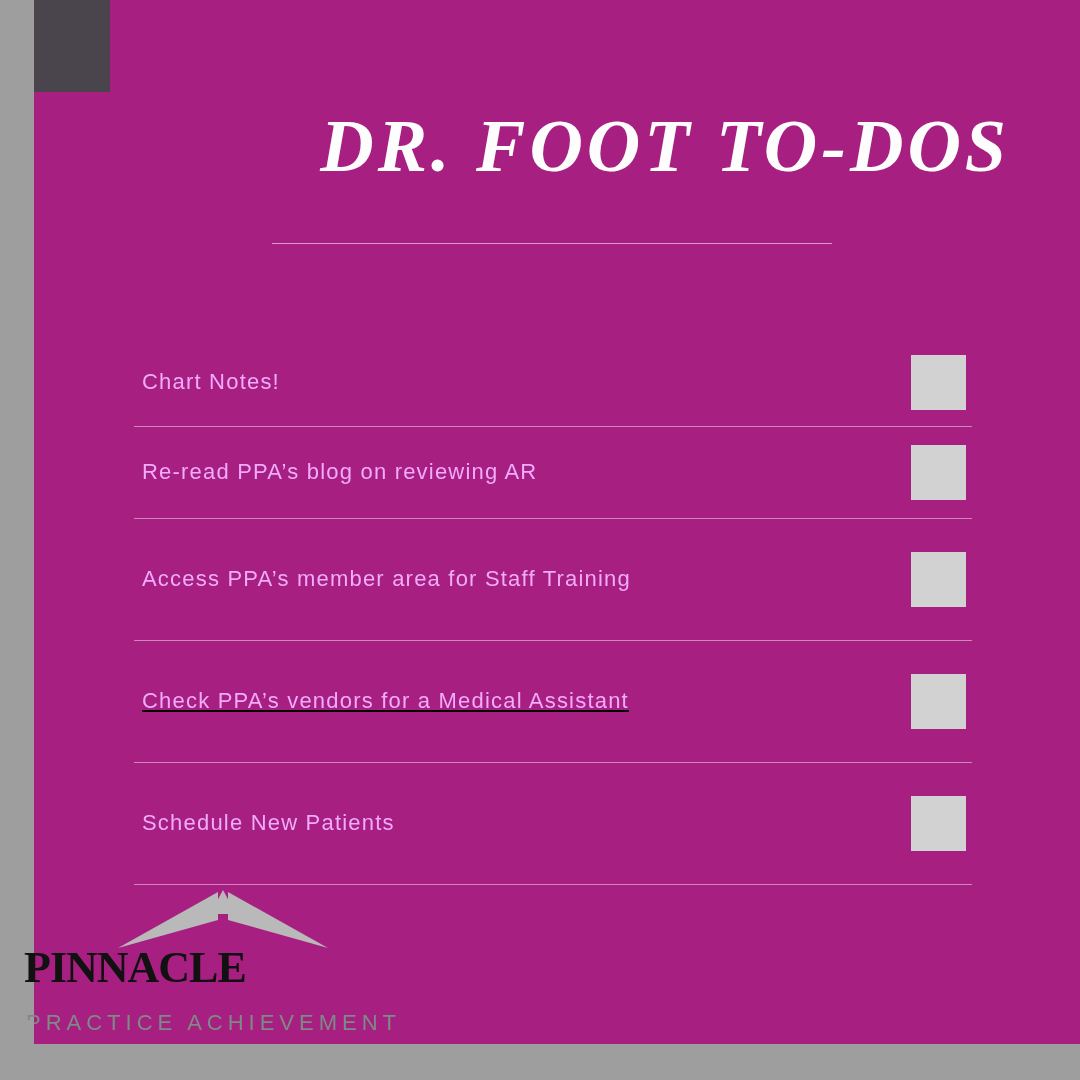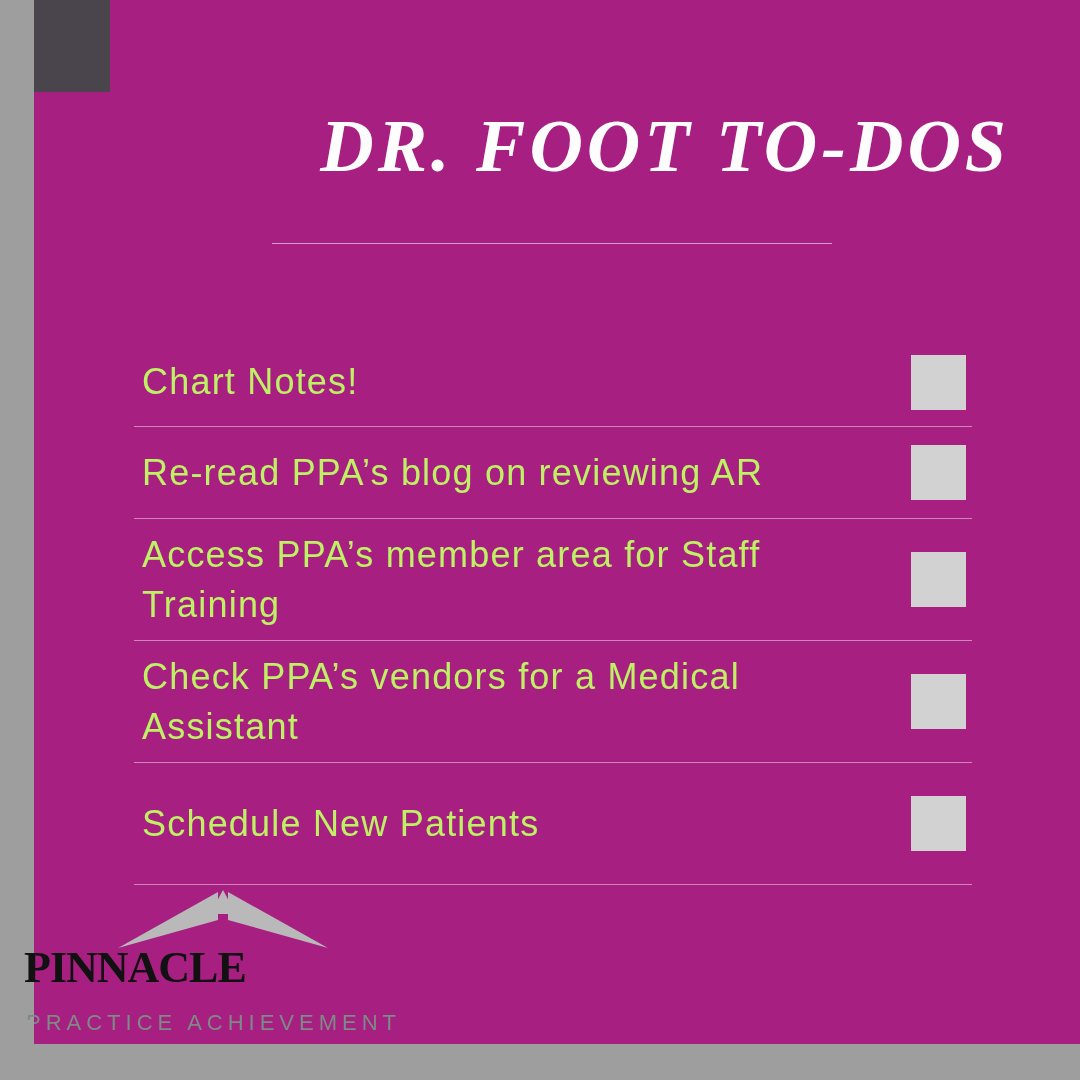--- a/index.html
+++ b/index.html
@@ -89,39 +89,39 @@
     width: 838px;
   }
   .todo-row {
     display: flex;
     align-items: center;
     justify-content: space-between;
     border-bottom: 1px solid rgba(255,255,255,0.45);
     box-sizing: border-box;
   }
   .todo-label {
-    color: #bef264;
-    font-size: 36px;
+    color: #f0abfc;
+    font-size: 22px;
     font-weight: 500;
     letter-spacing: 1.2px;
     line-height: 1.38;
     padding: 0 8px 0 8px;
     max-width: 700px;
   }
   .todo-box {
     width: 55px;
     height: 55px;
     background: #d2d2d2;
     flex: 0 0 auto;
     margin-right: 6px;
   }
   .r1 { height: 89px; }
   .r2 { height: 92px; }
   .r3 { height: 122px; }
-  .r4 { height: 122px; }
+  .r4 { height: 122px; text-decoration: underline; }
   .r5 { height: 122px; }
 
   
   .logo {
     position: absolute;
     left: 14px;
     bottom: 36px;
     width: 400px;
     height: 150px;
   }

